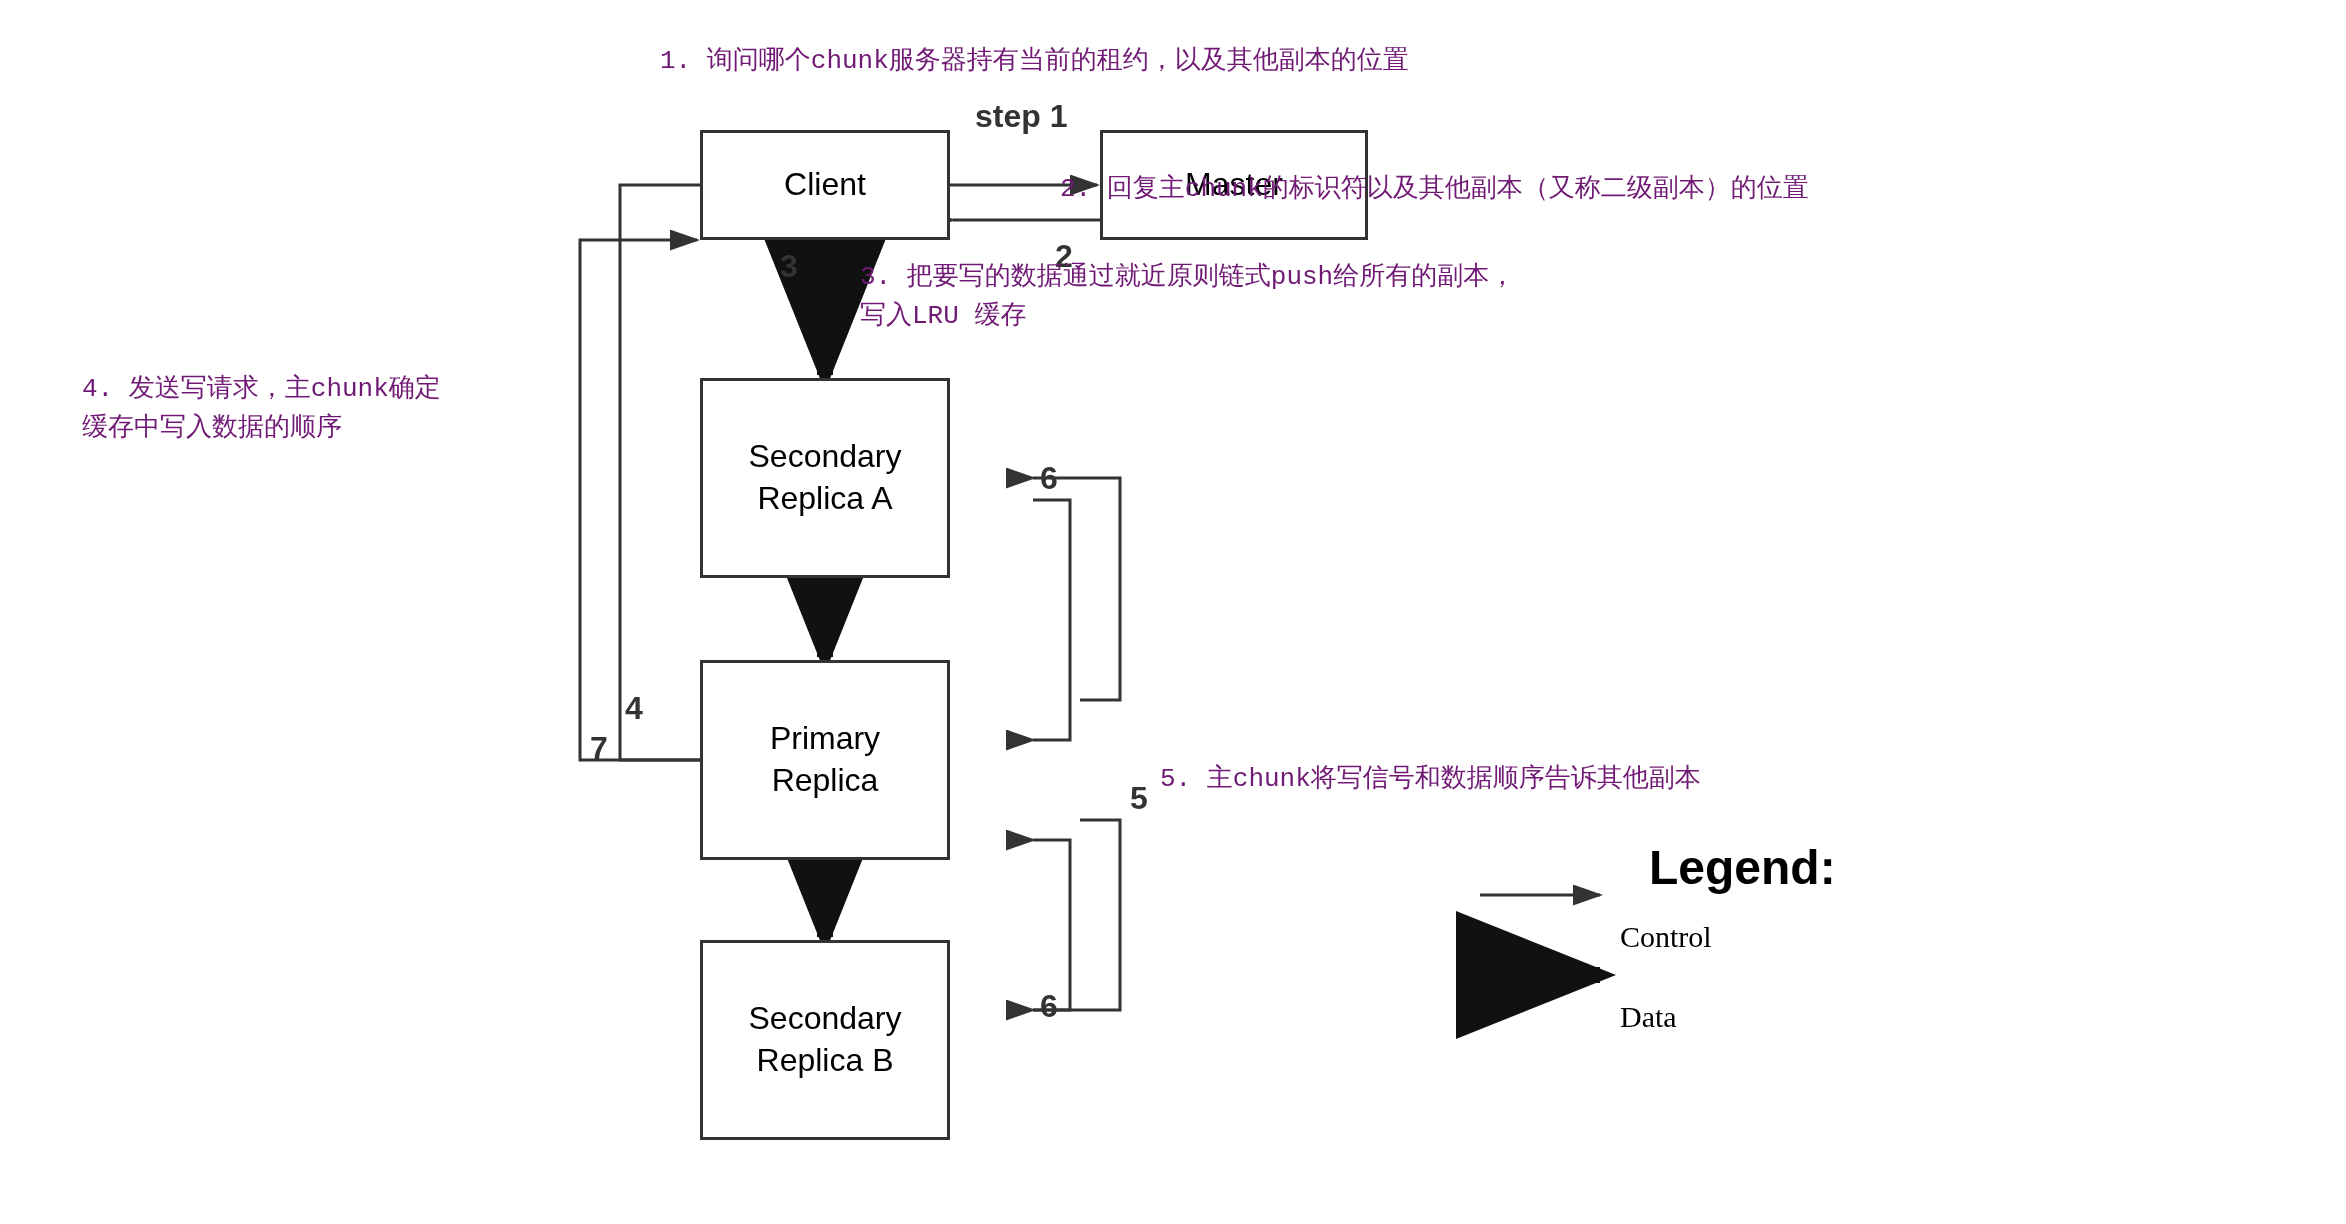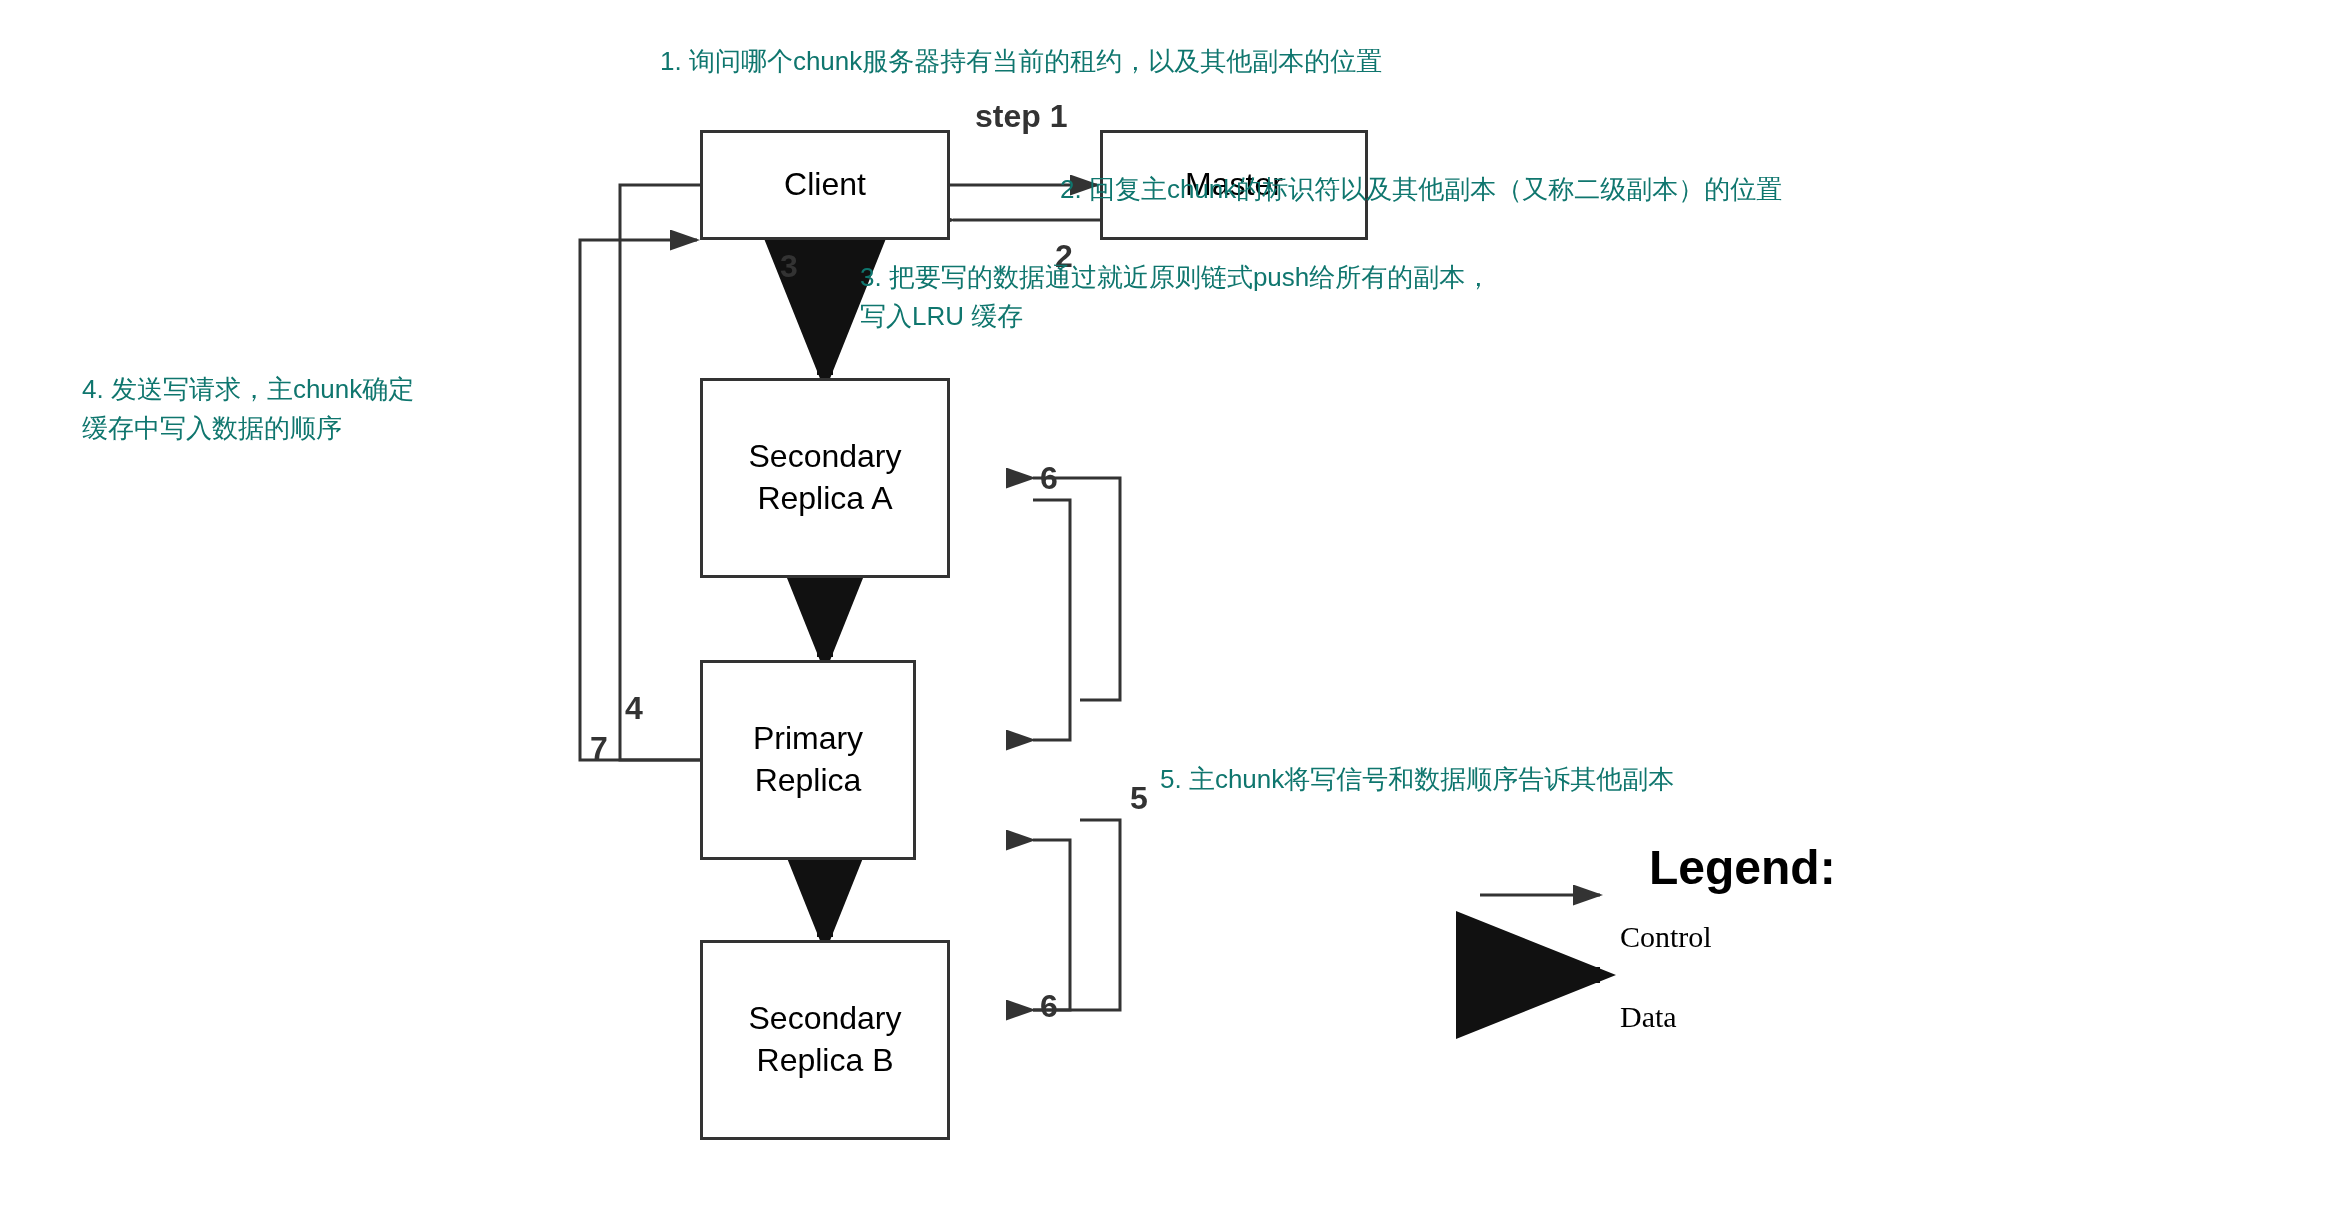--- a/index.html
+++ b/index.html
@@ -25,23 +25,23 @@
       align-items: center;
       justify-content: center;
       text-align: center;
       font-size: 32px;
       font-weight: normal;
       line-height: 1.3;
     }
     
     .annotation {
       position: absolute;
-      color: #0f766e;
+      color: #701a75;
       font-size: 26px;
-      font-family: Liberation Sans, sans-serif;
+      font-family: Liberation Mono, monospace;
       line-height: 1.5;
     }
     
     .step-label {
       position: absolute;
       color: #333;
       font-size: 32px;
       font-weight: bold;
       font-family: Arial, sans-serif;
     }
@@ -122,21 +122,21 @@
   </div>
 
   <div class="box" style="left:1100px; top:130px; width:268px; height:110px;">
     <span>Master</span>
   </div>
 
   <div class="box" style="left:700px; top:378px; width:250px; height:200px;">
     <span>Secondary<br>Replica A</span>
   </div>
 
-  <div class="box" style="left:700px; top:660px; width:216px; height:200px;">
+  <div class="box" style="left:700px; top:660px; width:250px; height:200px;">
     <span>Primary<br>Replica</span>
   </div>
 
   <div class="box" style="left:700px; top:940px; width:250px; height:200px;">
     <span>Secondary<br>Replica B</span>
   </div>
 
   <div class="step-label" style="left:975px; top:98px;">step 1</div>
 
   <div class="step-label" style="left:1055px; top:238px;">2</div>

